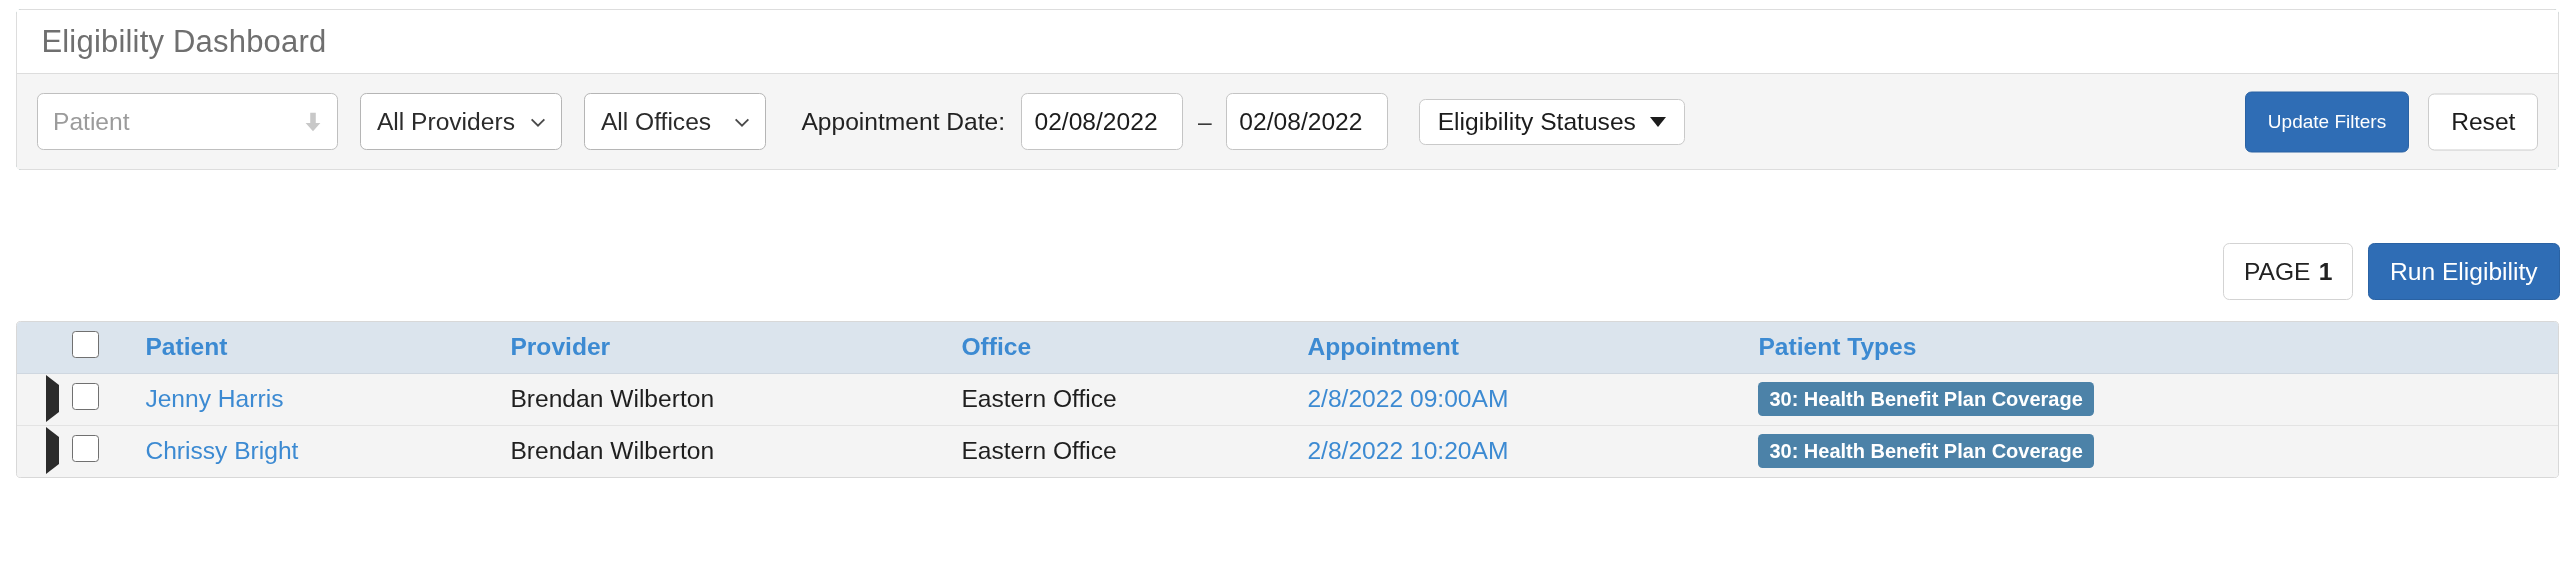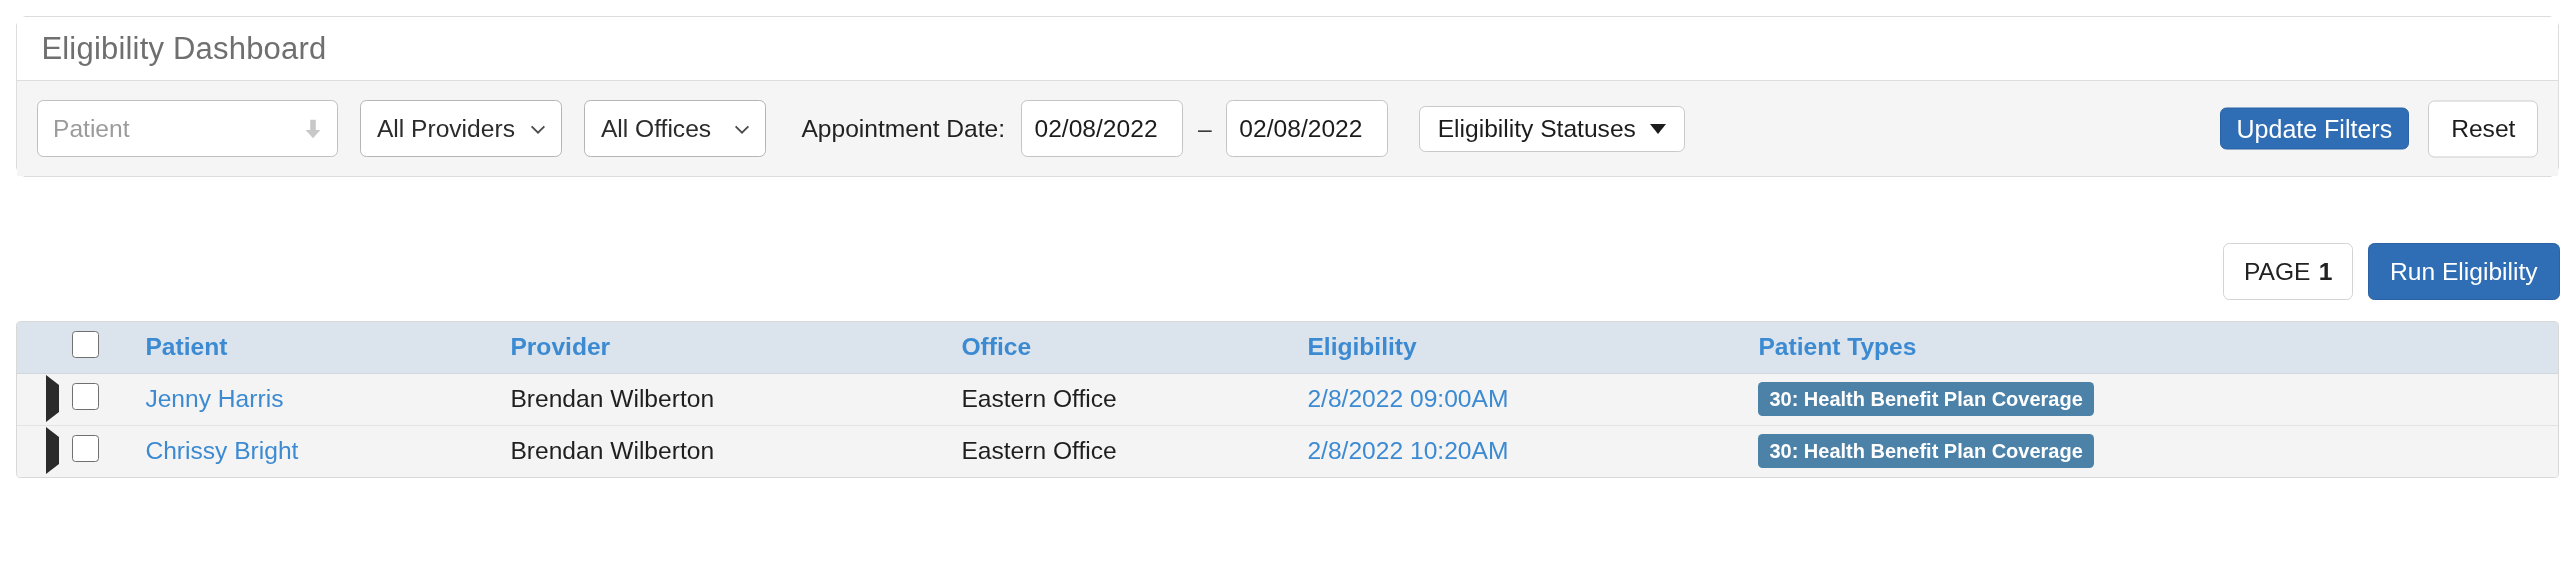--- a/index.html
+++ b/index.html
@@ -14,24 +14,24 @@
     width: 2576px;
     height: 565px;
     background: #ffffff;
     overflow: hidden;
   }
 
   
   .card {
     position: absolute;
     left: 16.4px;
-    top: 16px;
+    top: 9px;
     width: 2543px;
     border: 0.9px solid #dddddd;
-    border-radius: 11px;
+    border-radius: 5px;
     background: #0f766e;
   }
   .card-title-bar {
     height: 64px;
     background: #ffffff;
     border-bottom: 0.9px solid #dddddd;
     display: flex;
     align-items: center;
     padding-left: 24px;
   }
@@ -155,29 +155,29 @@
 
   .right-btns {
     position: absolute;
     right: 20px;
     top: 50%;
     transform: translateY(-50%);
     display: flex;
     align-items: center;
   }
   .btn-primary {
-    height: 42px;
+    height: 61px;
     background: #2f6db5;
     border: 0.9px solid #2a62a3;
     border-radius: 6.4px;
     color: #ffffff;
-    font-size: 25px;
-    display: flex;
-    align-items: center;
-    padding: 0 16px;
+    font-size: 19px;
+    display: flex;
+    align-items: center;
+    padding: 0 22px;
     white-space: nowrap;
   }
   .btn-default {
     height: 57px;
     background: #ffffff;
     border: 0.9px solid #cccccc;
     border-radius: 6.4px;
     color: #1c1c1c;
     font-size: 24.6px;
     display: flex;
@@ -374,21 +374,21 @@
     <table class="grid">
       <thead>
         <tr>
           <th class="c-caret"></th>
           <th class="c-check">
             <span class="cbox"></span>
           </th>
           <th class="c-patient">Patient</th>
           <th class="c-provider">Provider</th>
           <th class="c-office">Office</th>
-          <th class="c-appt">Eligibility</th>
+          <th class="c-appt">Appointment</th>
           <th class="c-service">Patient Types</th>
         </tr>
       </thead>
       <tbody>
 
         <tr>
           <td class="c-caret">
             <span class="caret-right"></span>
           </td>
           <td class="c-check">

